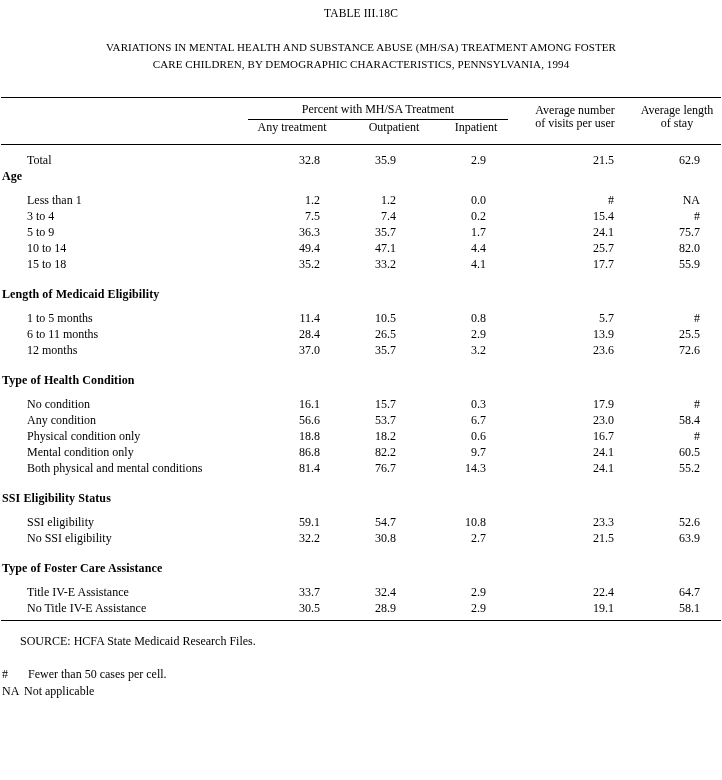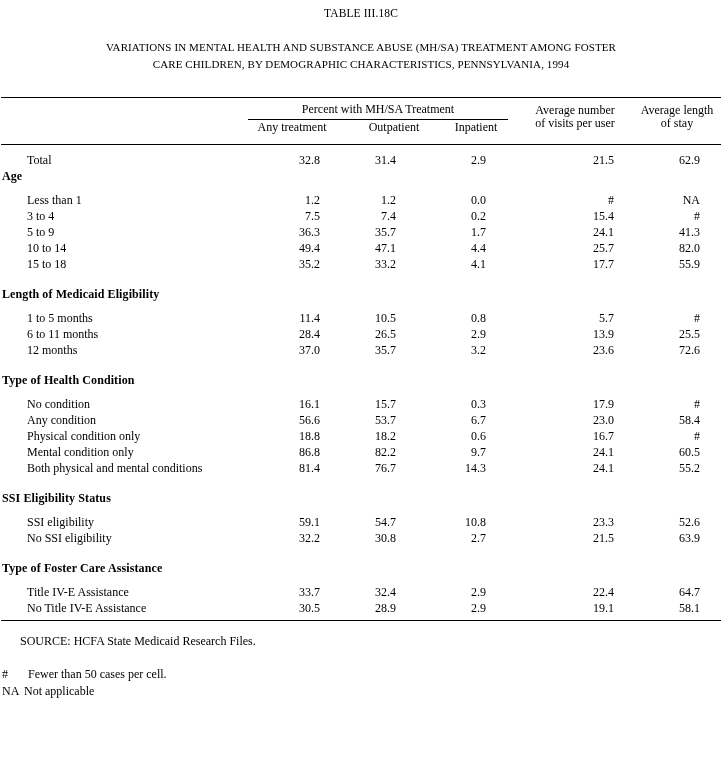--- a/index.html
+++ b/index.html
@@ -178,21 +178,21 @@
     </div>
   </div>
 
   <div class="rule-full"></div>
 
   <div class="tbody" id="tbody">
       <div class="row spacer-sm"></div>
       <div class="row">
         <div class="label">Total</div>
         <div class="cell c0">32.8</div>
-        <div class="cell c1">31.4</div>
+        <div class="cell c1">35.9</div>
         <div class="cell c2">2.9</div>
         <div class="cell c3">21.5</div>
         <div class="cell c4">62.9</div>
       </div>
       <div class="row section">
         <div class="label">Age</div>
       </div>
       <div class="row spacer-sm"></div>
       <div class="row">
         <div class="label">Less than 1</div>
@@ -209,21 +209,21 @@
         <div class="cell c2">0.2</div>
         <div class="cell c3">15.4</div>
         <div class="cell c4">#</div>
       </div>
       <div class="row">
         <div class="label">5 to 9</div>
         <div class="cell c0">36.3</div>
         <div class="cell c1">35.7</div>
         <div class="cell c2">1.7</div>
         <div class="cell c3">24.1</div>
-        <div class="cell c4">41.3</div>
+        <div class="cell c4">75.7</div>
       </div>
       <div class="row">
         <div class="label">10 to 14</div>
         <div class="cell c0">49.4</div>
         <div class="cell c1">47.1</div>
         <div class="cell c2">4.4</div>
         <div class="cell c3">25.7</div>
         <div class="cell c4">82.0</div>
       </div>
       <div class="row">

